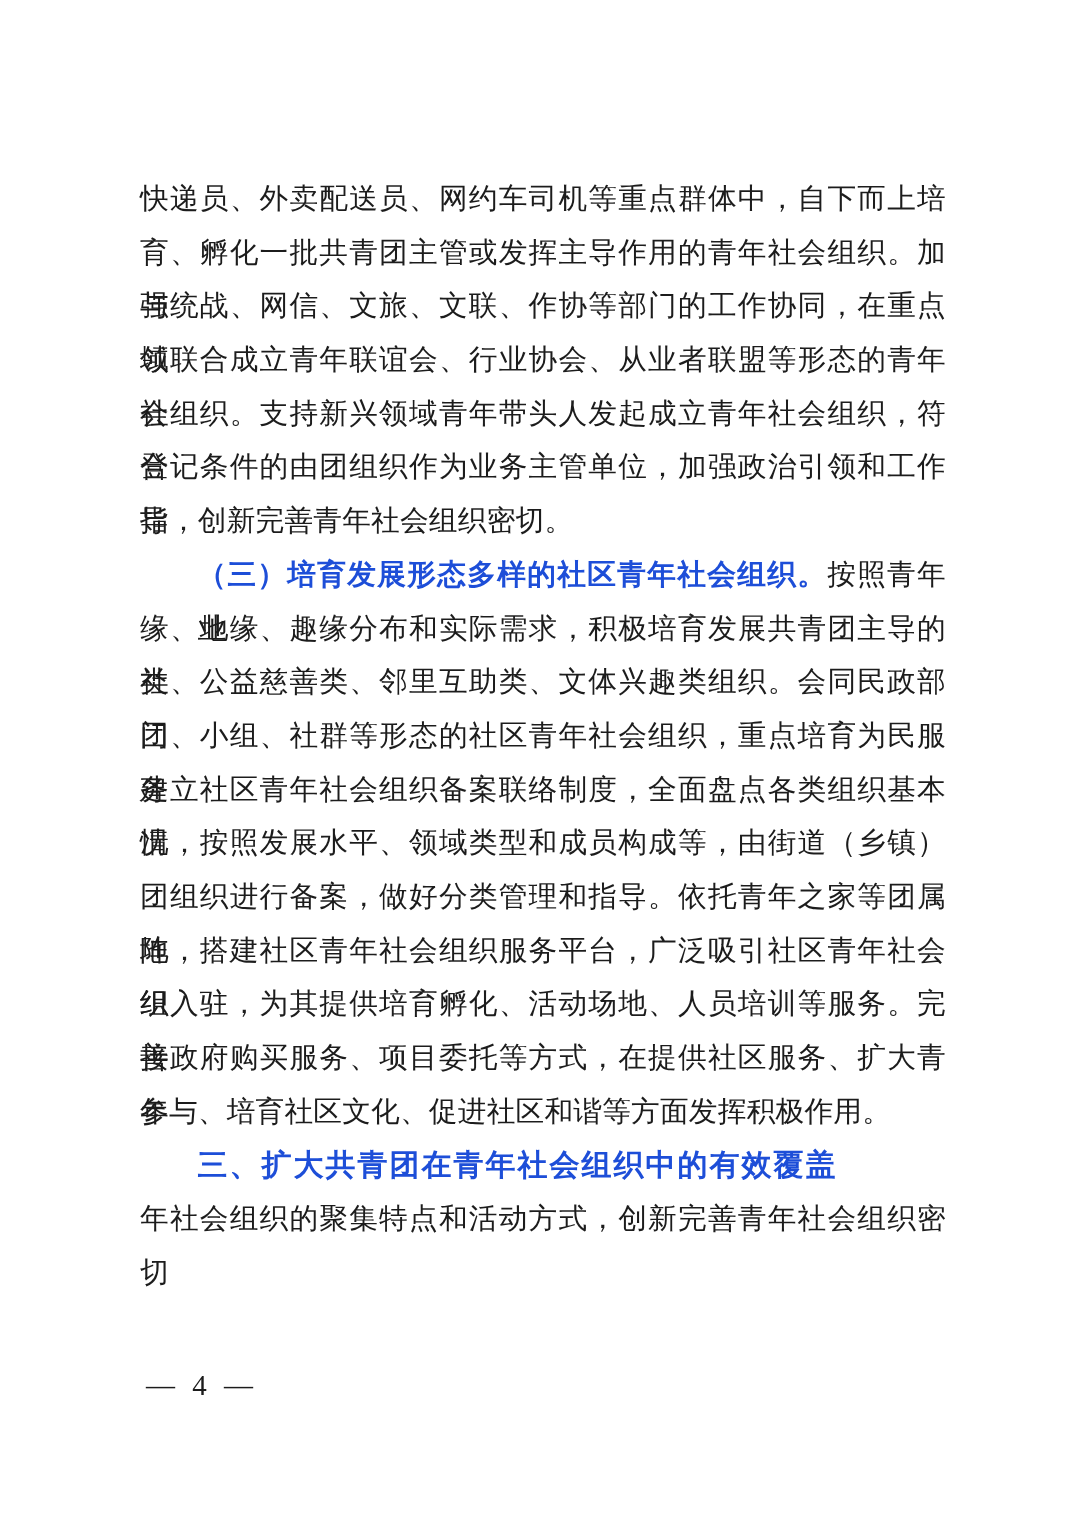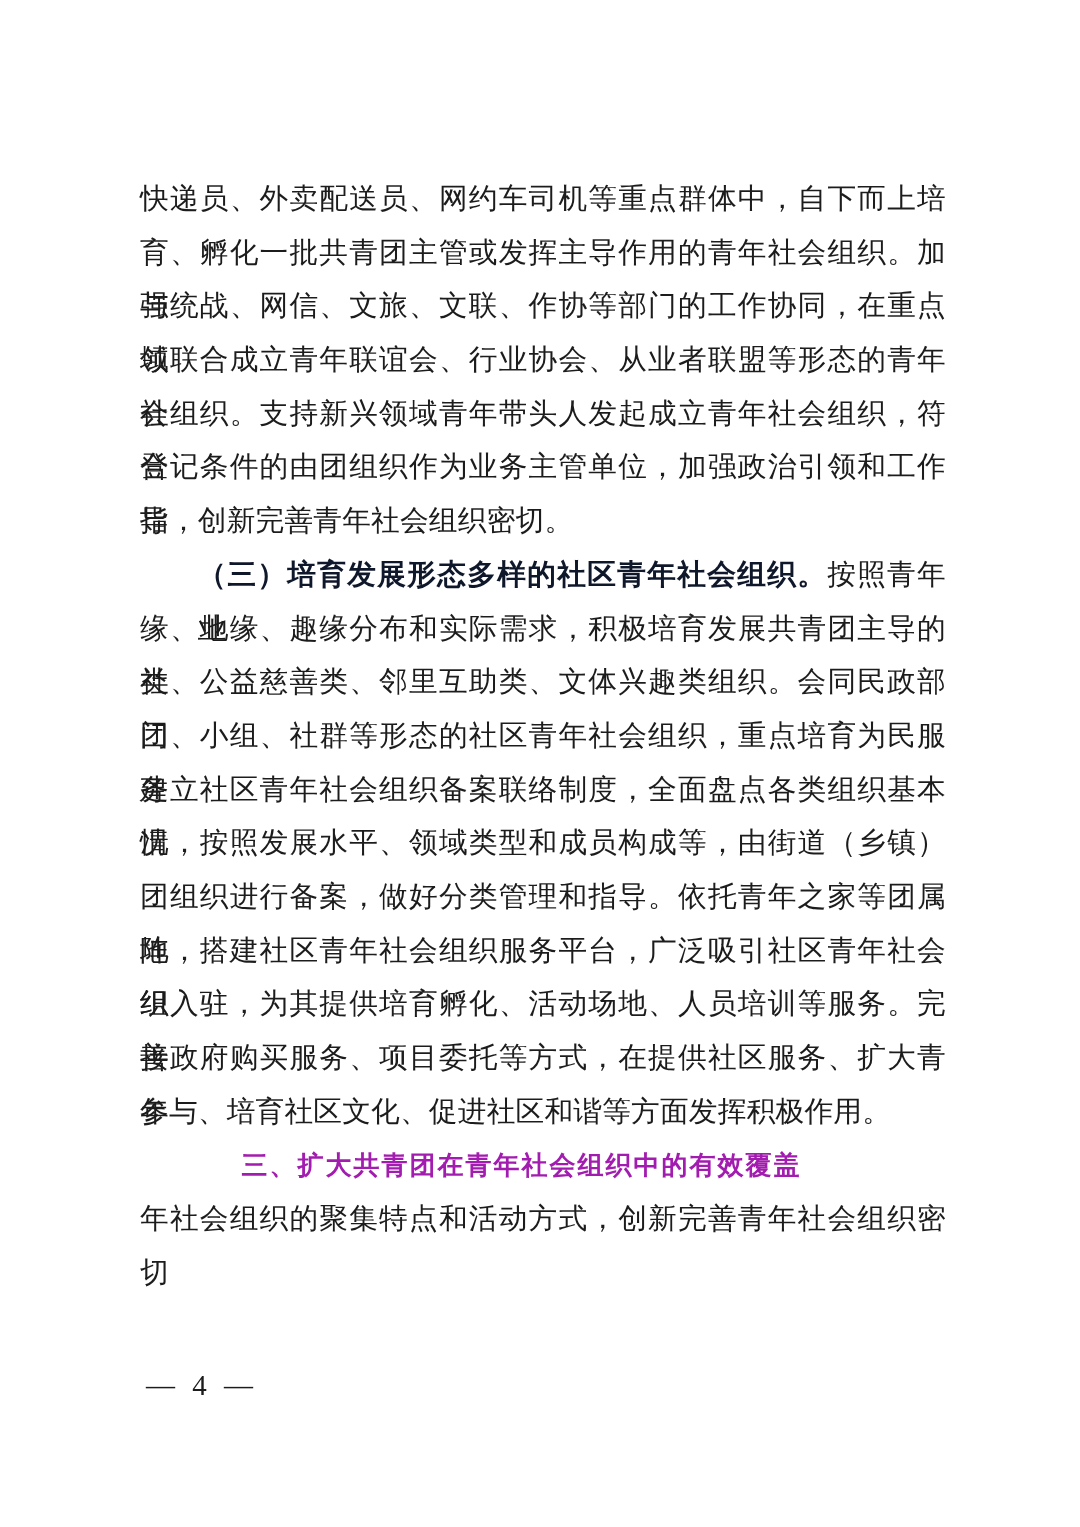--- a/index.html
+++ b/index.html
@@ -32,28 +32,27 @@
   .line.j {
     white-space: normal;
     text-align: justify;
     text-align-last: justify;
     text-justify: inter-character;
   }
   .line.ind {
     padding-left: 57.4px;
   }
   .seg-body { font-weight: 400; }
-  .seg-kai  { font-weight: 700; color: #0f172a; }
+  .seg-kai  { font-weight: 700; color: #1d4ed8; }
   .seg-hei  {
     font-family: "Liberation Sans", "DejaVu Sans", sans-serif;
     font-weight: 700;
-    font-size: 26px;
+    font-size: 30px;
     letter-spacing: 2px;
-    color: #a21caf;
-    margin-left: 44px;
+    color: #1d4ed8;
   }
   .page-number {
     position: absolute;
     left: 146px;
     top: 1360px;
     height: 50px;
     line-height: 50px;
     font-size: 29px;
     letter-spacing: 5px;
     color: #1c1c1c;

